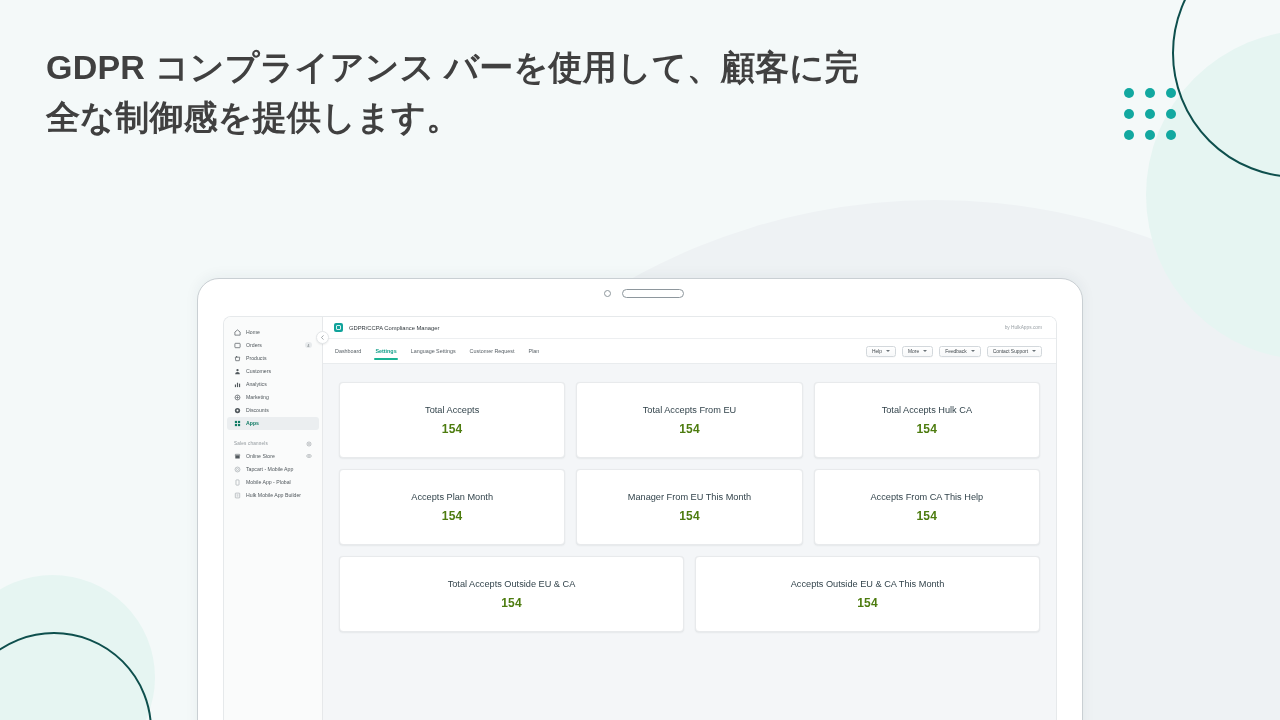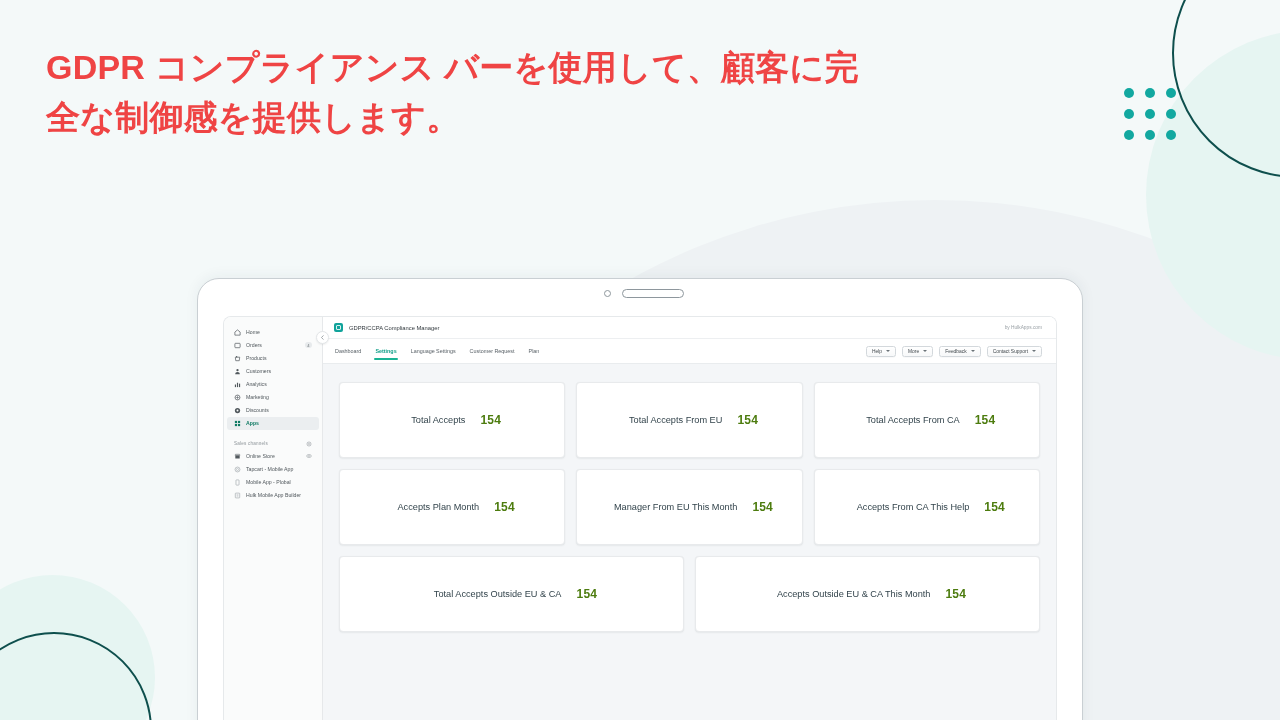--- a/index.html
+++ b/index.html
@@ -41,21 +41,21 @@
     position:absolute; left:1124px; top:88px;
     display:grid; grid-template-columns:repeat(3, 10px);
     grid-template-rows:repeat(3, 10px); gap:11px;
   }
   .dot-grid i { display:block; width:10px; height:10px; border-radius:50%; background:#12a8a0; }
 
   
   .headline {
     position:absolute; left:46px; top:42px; width:830px;
     font-size:34px; line-height:1.48; font-weight:700;
-    color:#ef4444; letter-spacing:0.2px;
+    color:#404040; letter-spacing:0.2px;
   }
 
   
   .device {
     position:absolute; left:197px; top:278px;
     width:886px; height:470px;
     background:#ffffff;
     border:1.6px solid #c9cfd3;
     border-radius:22px 22px 0 0;
     box-shadow:0 -2px 14px rgba(30,50,60,.06);
@@ -165,21 +165,21 @@
   
   .board {
     flex:1; background:#f4f6f8;
     padding:18px 16px 0 16px; overflow:hidden;
   }
   .card-row { display:flex; gap:11px; margin-bottom:11px; }
   .card {
     flex:1; background:#fff; border-radius:4px;
     border:0.8px solid #e8eaec;
     box-shadow:0 1px 2px rgba(22,29,37,.06), 0 0 1px rgba(22,29,37,.06);
-    height:76px; display:flex; 
+    height:76px; display:flex; flex-direction:column;
     align-items:center; justify-content:center; gap:7px;
   }
   .card-title { font-size:9.2px; color:#33444c; text-align:center; padding:0 8px; }
   .card-value { font-size:12px; font-weight:700; color:#4d7c0f; letter-spacing:.2px; }
 </style>
 </head>
 <body>
 
 <div class="bg-layer">
   <div class="deco-big-gray"></div>
@@ -399,21 +399,21 @@
         <div class="card-row">
           <div class="card">
             <div class="card-title">Total Accepts</div>
             <div class="card-value">154</div>
           </div>
           <div class="card">
             <div class="card-title">Total Accepts From EU</div>
             <div class="card-value">154</div>
           </div>
           <div class="card">
-            <div class="card-title">Total Accepts From CA</div>
+            <div class="card-title">Total Accepts Hulk CA</div>
             <div class="card-value">154</div>
           </div>
         </div>
 
         <div class="card-row">
           <div class="card">
             <div class="card-title">Accepts Plan Month</div>
             <div class="card-value">154</div>
           </div>
           <div class="card">

